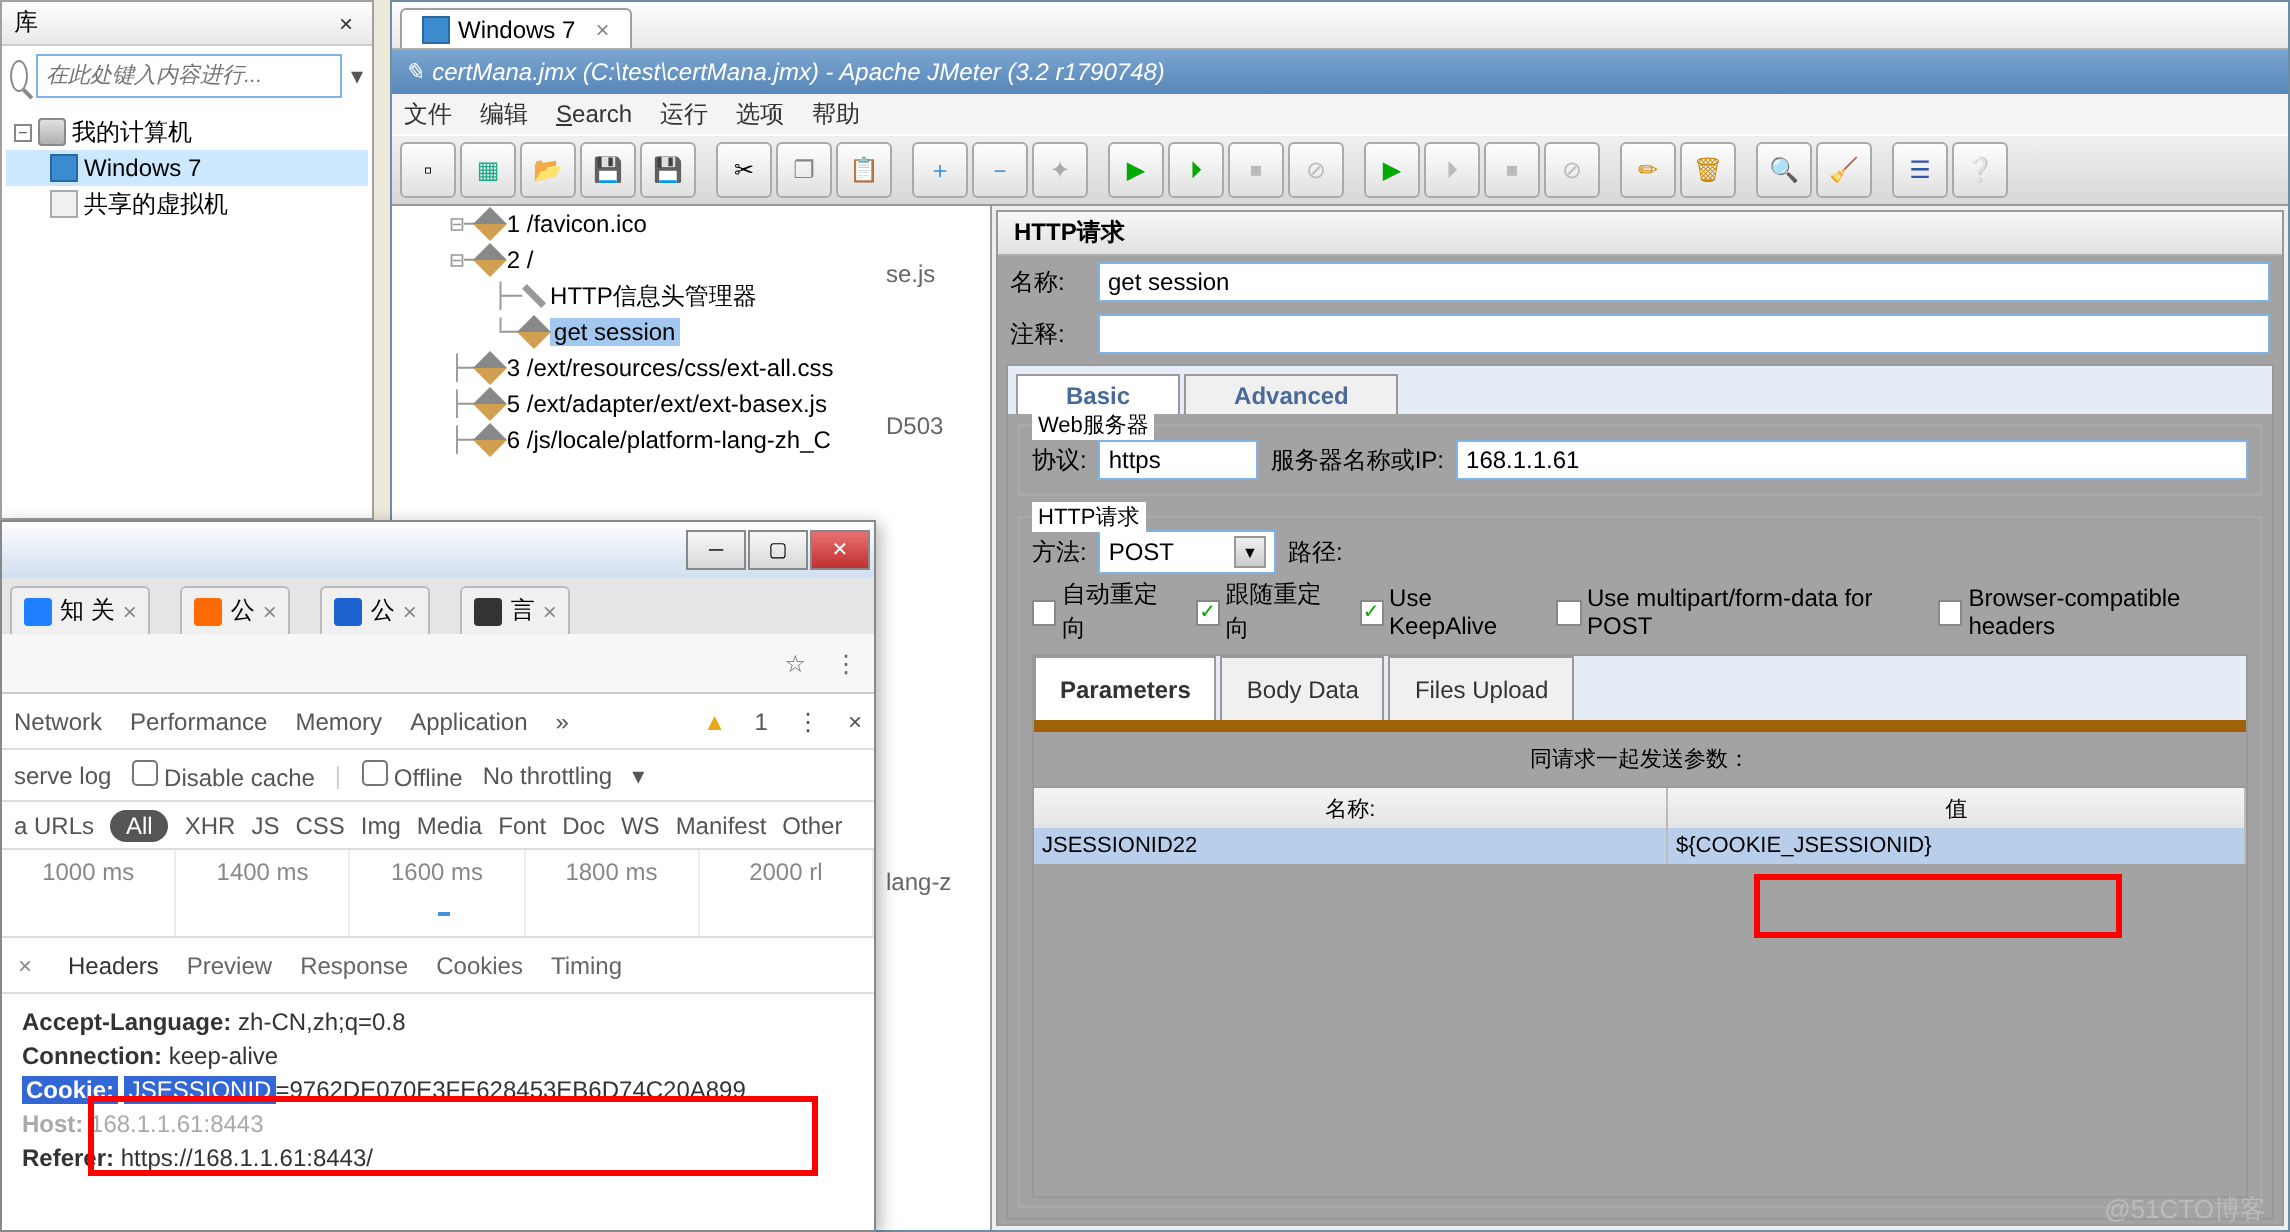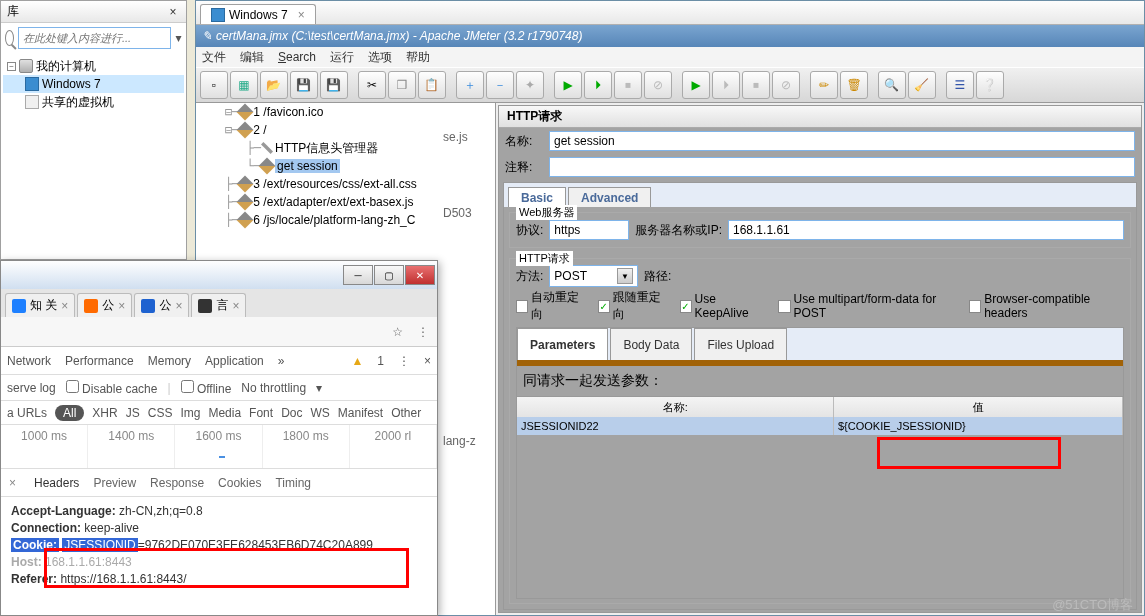--- a/index.html
+++ b/index.html
@@ -40,43 +40,43 @@
 .tree-row .sel{background:#a3c8f0;padding:0 2px}
 .ic-pen{width:12px;height:12px;background:linear-gradient(45deg,#d0a050 50%,#888 50%);transform:rotate(-45deg)}
 .ic-wrench{width:12px;height:12px;background:#999;clip-path:polygon(20% 0,50% 30%,100% 80%,80% 100%,30% 50%,0 20%)}
 .detail{flex:1;background:#a3a3a3;display:flex;flex-direction:column;border:1px solid #999;margin:2px}
 .det-title{height:22px;background:linear-gradient(#f8f8f8,#e0e0e0);border-bottom:1px solid #aaa;display:flex;align-items:center;padding:0 8px;font-weight:bold}
 .form-row{display:flex;align-items:center;height:26px;padding:0 6px;gap:4px}
 .form-row label{width:40px}
 .form-row input[type=text]{height:20px;border:1px solid #7eb4ea;padding:0 4px;background:#fff}
 .tab-pane{border:1px solid #999;margin:2px 4px;flex:1;display:flex;flex-direction:column}
 .sub-tabs{height:24px;display:flex;align-items:flex-end;background:#e5ecf7;padding:0 4px;gap:2px}
-.sub-tab{height:20px;padding:0 12px;background:#f0f0f0;border:1px solid #999;border-bottom:none;display:flex;align-items:center;color:#4a6a9a;font-weight:bold}
+.sub-tab{height:20px;padding:0 24px;background:#f0f0f0;border:1px solid #999;border-bottom:none;display:flex;align-items:center;color:#4a6a9a;font-weight:bold}
 .sub-tab.active{background:#fff}
 .group{border:1px solid #aaa;margin:5px;padding:4px 6px;position:relative}
 .group-title{position:absolute;top:-8px;left:6px;background:#fff;padding:0 3px;font-size:11px}
 .inline-row{display:flex;align-items:center;gap:6px;min-height:26px}
 .inline-row label{white-space:nowrap}
 .inline-row input[type=text]{height:20px;border:1px solid #7eb4ea;padding:0 4px}
 .cb{width:13px;height:13px;border:1px solid #888;background:#fff;display:inline-flex;align-items:center;justify-content:center;font-size:10px;color:#0a0}
 .req-tabs{height:38px;display:flex;background:#e5ecf7;border-bottom:6px solid #a16207}
 .req-tab{padding:0 12px;border:1px solid #999;border-bottom:none;background:#f0f0f0;display:flex;align-items:center;margin-right:2px;color:#333}
 .req-tab.active{background:#fff;font-weight:bold}
-.params-title{text-align:left;padding:6px;font-size:14px}
+.params-title{text-align:center;padding:6px;font-size:11px}
 .params-table{border-top:1px solid #999}
 .params-head{display:flex;background:linear-gradient(#f4f4f4,#e4e4e4);height:20px}
 .params-head .col{border-right:1px solid #bbb;display:flex;align-items:center;justify-content:center;font-size:11px}
 .params-body .prow{display:flex;height:18px;background:#b8ceea}
 .params-body .cell{border-right:1px solid #bbb;padding:0 4px;font-size:11px;display:flex;align-items:center}
 .red-box{position:absolute;border:3px solid red;pointer-events:none}
 .devtools{position:absolute;left:0;top:260px;width:438px;height:356px;background:#fff;border:1px solid #888;box-shadow:2px 2px 8px rgba(0,0,0,.3)}
 .dt-titlebar{height:28px;background:linear-gradient(#fefefe,#d0dff0);display:flex;justify-content:flex-end;align-items:center;padding:0 2px;gap:1px}
 .win-btn{width:30px;height:20px;border:1px solid #888;background:linear-gradient(#f8f8f8,#d8d8d8);display:flex;align-items:center;justify-content:center;font-size:10px}
 .win-btn.close{background:linear-gradient(#e87070,#c03030);color:#fff}
-.dt-tabs{height:28px;display:flex;align-items:flex-end;padding:0 4px;gap:2px;background:#e5e5e5}
+.dt-tabs{height:28px;display:flex;align-items:flex-end;padding:0 4px;gap:15px;background:#e5e5e5}
 .dt-tab{height:24px;min-width:32px;padding:0 6px;background:#f0f0f0;border:1px solid #bbb;border-bottom:none;border-radius:3px 3px 0 0;display:flex;align-items:center;gap:4px;font-size:11px}
 .dt-tab .fav{width:14px;height:14px;border-radius:2px}
 .dt-tab .x{color:#888}
 .dt-addr{height:30px;background:#f7f7f7;border-bottom:1px solid #ccc;display:flex;align-items:center;justify-content:flex-end;padding:0 8px;gap:14px;color:#666}
 .dt-toolbar{height:28px;display:flex;align-items:center;padding:0 6px;gap:14px;border-bottom:1px solid #ddd;color:#555}
 .dt-toolbar .warn{color:#e6a817}
 .dt-sub{height:26px;display:flex;align-items:center;padding:0 6px;gap:10px;border-bottom:1px solid #ddd;color:#555;font-size:11px}
 .dt-filter{height:24px;display:flex;align-items:center;padding:0 6px;gap:8px;border-bottom:1px solid #ddd;font-size:11px;color:#555}
 .dt-filter .all{background:#555;color:#fff;border-radius:8px;padding:1px 8px}
 .dt-timeline{height:44px;border-bottom:1px solid #ddd;position:relative;display:flex;font-size:10px;color:#888}

